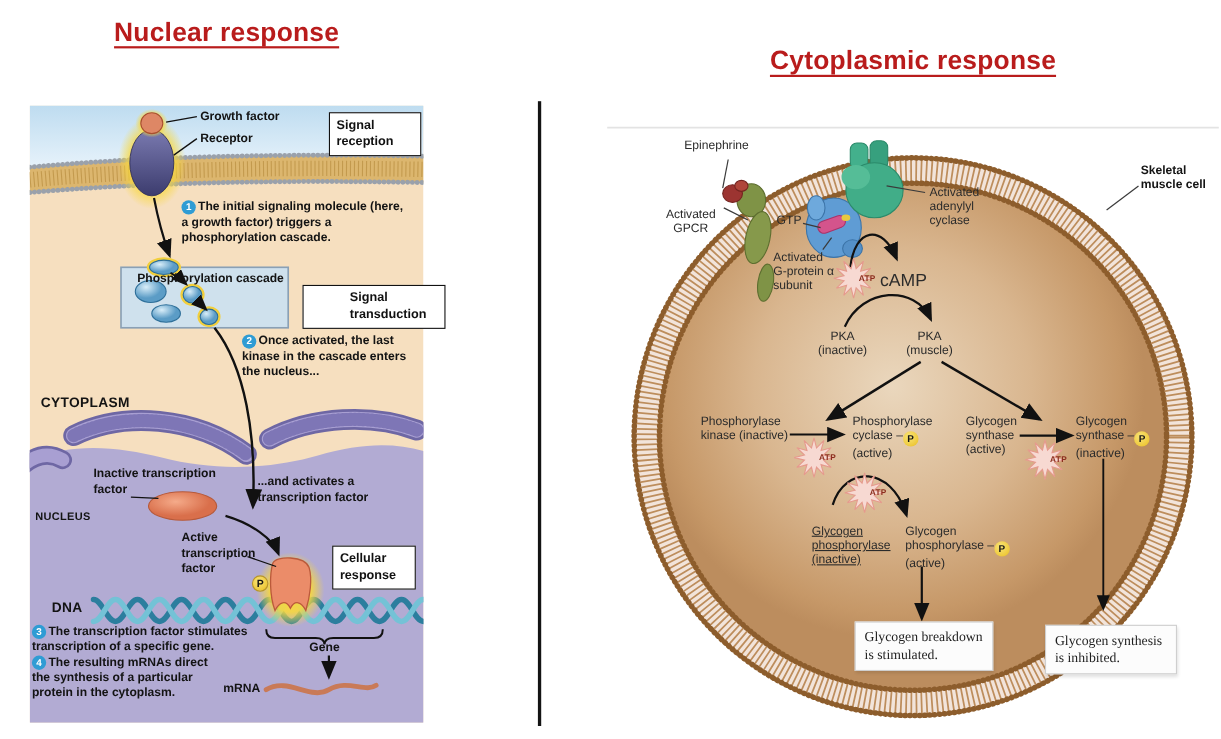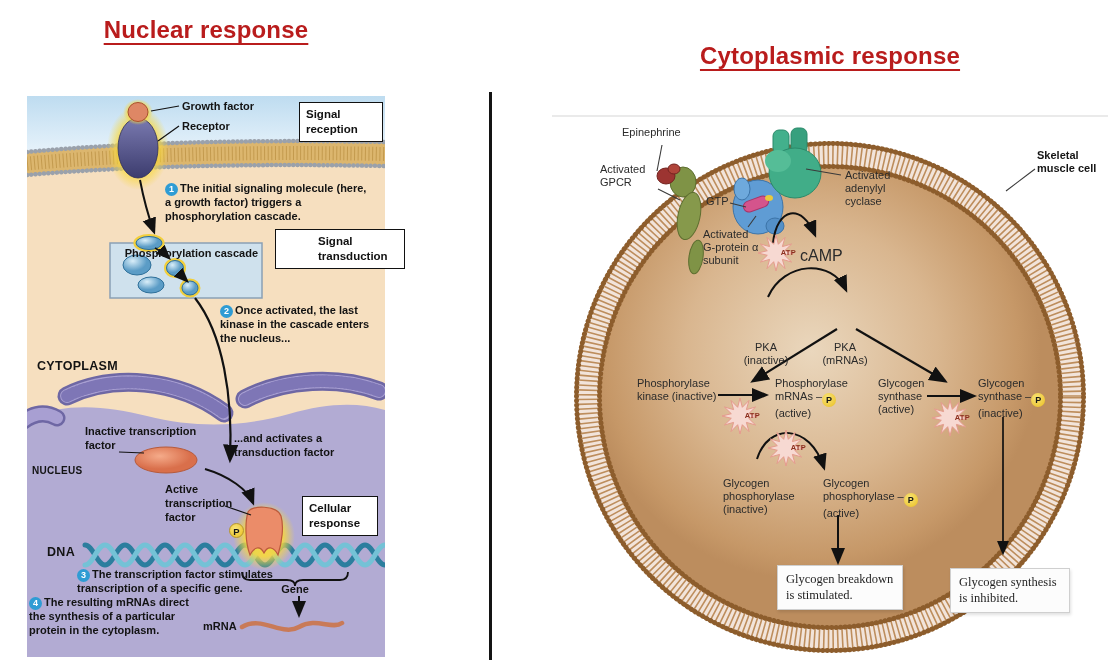--- a/index.html
+++ b/index.html
@@ -14,21 +14,21 @@
     font-size:11.5px;line-height:1.3;color:#111;padding:4px 6px;}
   .stepnum{display:inline-block;width:13px;height:13px;border-radius:50%;background:#2f9cd4;
     color:#fff;font-size:9px;line-height:13px;text-align:center;font-weight:bold;margin-right:2px;}
   .pbadge{position:absolute;width:15px;height:15px;border-radius:50%;
     background:radial-gradient(circle at 40% 35%,#f9e478,#eec93a 70%,#d9b122);
     color:#161616;font-size:9.5px;line-height:15px;font-weight:bold;text-align:center;
     border:1px solid #b8962a;box-sizing:border-box;}
   
   .rlbl{position:absolute;font-size:11px;line-height:1.2;color:#2b2b2b;}
   .rlbl.b{font-weight:bold;color:#151515;}
-  .rlbl.c{text-align:center;margin-top:41px;}
+  .rlbl.c{text-align:center;}
   .pbadge2{display:inline-block;width:14px;height:14px;border-radius:50%;
     background:radial-gradient(circle at 40% 35%,#f9e478,#eec93a 70%,#d9b122);
     color:#161616;font-size:9px;line-height:14px;font-weight:bold;text-align:center;vertical-align:-3px;}
   .atp{position:absolute;width:40px;text-align:right;font-size:7.5px;font-weight:bold;
     color:#8c2f1f;letter-spacing:.3px;}
   .serifbox{position:absolute;background:#fcfcfc;border:1px solid #cfcfcf;
     box-shadow:1px 2px 3px rgba(0,0,0,.12);font-family:"Liberation Serif",serif;
     font-size:12.5px;line-height:1.3;color:#1e1e1e;padding:5px 8px;}
   .divider{position:absolute;background:#141414;}
 </style>
@@ -148,36 +148,36 @@
 
 <div class="llbl" style="left:155px;top:4px;">Growth factor</div>
 <div class="llbl" style="left:155px;top:24px;">Receptor</div>
 <div class="wbox" style="left:272px;top:6px;width:70px;">Signal reception</div>
 
 <div class="llbl" style="left:138px;top:86px;width:208px;">
   <span class="stepnum">1</span><span>The initial signaling molecule (here, a growth factor) triggers a phosphorylation cascade.</span>
 </div>
 
 <div class="llbl" style="left:88px;top:151px;width:143px;text-align:right;">Phosphorylation cascade</div>
-<div class="wbox" style="left:248px;top:133px;width:80px;padding-left:42px;">Signal transduction</div>
+<div class="wbox" style="left:248px;top:163px;width:80px;padding-left:42px;">Signal transduction</div>
 
 <div class="llbl" style="left:193px;top:208px;width:165px;">
   <span class="stepnum">2</span><span>Once activated, the last kinase in the cascade enters the nucleus...</span>
 </div>
 
 <div class="llbl" style="left:10px;top:263px;font-size:12.5px;letter-spacing:.3px;">CYTOPLASM</div>
 <div class="llbl" style="left:58px;top:329px;width:122px;">Inactive transcription factor</div>
-<div class="llbl" style="left:207px;top:336px;width:130px;">...and activates a transduction factor</div>
+<div class="llbl" style="left:207px;top:336px;width:130px;">...and activates a transcription factor</div>
 <div class="llbl" style="left:5px;top:369px;font-size:10px;letter-spacing:.3px;">NUCLEUS</div>
 <div class="llbl" style="left:138px;top:387px;width:80px;">Active transcription factor</div>
 <div class="wbox" style="left:275px;top:400px;width:62px;">Cellular response</div>
 <div class="pbadge" style="left:202px;top:427px;">P</div>
 <div class="llbl" style="left:20px;top:449px;font-size:12.5px;letter-spacing:.3px;">DNA</div>
 
-<div class="llbl" style="left:2px;top:472px;width:232px;margin-left:48px;">
+<div class="llbl" style="left:2px;top:472px;width:232px;">
   <span class="stepnum">3</span><span>The transcription factor stimulates transcription of a specific gene.</span>
 </div>
 <div class="llbl" style="left:2px;top:500px;width:172px;">
   <span class="stepnum">4</span><span>The resulting mRNAs direct the synthesis of a particular protein in the cytoplasm.</span>
 </div>
 
 <div class="llbl" style="left:244px;top:487px;width:48px;text-align:center;">Gene</div>
 <div class="llbl" style="left:176px;top:524px;">mRNA</div>
 </div>
 
@@ -255,51 +255,51 @@
     <path d="M172,60 L167,86"></path>
     <path d="M168,104 L190,115"></path>
     <path d="M240,118 L256,122"></path>
     <path d="M258,142 L266,131"></path>
     <path d="M351,90 L316,84"></path>
     <path d="M545,84 L516,106"></path>
   </g>
 </svg>
 
 <div class="rlbl" style="left:132px;top:41px;">Epinephrine</div>
-<div class="rlbl" style="left:110px;top:78px;width:56px;">Activated GPCR</div>
+<div class="rlbl" style="left:110px;top:104px;width:56px;text-align:center;">Activated GPCR</div>
 <div class="rlbl" style="left:216px;top:110px;">GTP</div>
 <div class="rlbl" style="left:213px;top:143px;width:58px;">Activated G-protein α subunit</div>
 <div class="rlbl" style="left:355px;top:84px;width:56px;">Activated adenylyl cyclase</div>
 <div class="rlbl b" style="left:547px;top:64px;width:70px;">Skeletal muscle cell</div>
 
 <div class="atp" style="left:266px;top:163px;">ATP</div>
 <div class="rlbl" style="left:310px;top:161px;font-size:16px;">cAMP</div>
 
 <div class="rlbl c" style="left:246px;top:215px;width:60px;">PKA (inactive)</div>
-<div class="rlbl c" style="left:329px;top:215px;width:52px;">PKA (mRNAs)</div>
+<div class="rlbl c" style="left:329px;top:215px;width:52px;">PKA (muscle)</div>
 
 <div class="rlbl" style="left:147px;top:292px;width:95px;">Phosphorylase kinase (inactive)</div>
 <div class="atp" style="left:230px;top:326px;">ATP</div>
 <div class="rlbl" style="left:285px;top:292px;width:95px;">
   <span>Phosphorylase</span><br>
-  <span>mRNAs –</span><span class="pbadge2">P</span><br>
+  <span>cyclase –</span><span class="pbadge2">P</span><br>
   <span>(active)</span>
 </div>
 
 <div class="rlbl" style="left:388px;top:292px;width:60px;">Glycogen synthase (active)</div>
 <div class="atp" style="left:440px;top:328px;">ATP</div>
 <div class="rlbl" style="left:488px;top:292px;width:80px;">
   <span>Glycogen</span><br>
   <span>synthase –</span><span class="pbadge2">P</span><br>
   <span>(inactive)</span>
 </div>
 
 <div class="atp" style="left:276px;top:358px;">ATP</div>
 
-<div class="rlbl" style="left:233px;top:392px;width:80px;">Glycogen phosphorylase (inactive)</div>
+<div class="rlbl" style="left:248px;top:392px;width:80px;text-decoration:underline;">Glycogen phosphorylase (inactive)</div>
 <div class="rlbl" style="left:333px;top:392px;width:100px;">
   <span>Glycogen</span><br>
   <span>phosphorylase –</span><span class="pbadge2">P</span><br>
   <span>(active)</span>
 </div>
 
 <div class="serifbox" style="left:460px;top:483px;width:102px;">Glycogen synthesis is inhibited.</div>
 <div class="serifbox" style="left:287px;top:480px;width:108px;">Glycogen breakdown is stimulated.</div>
 </div>
 

